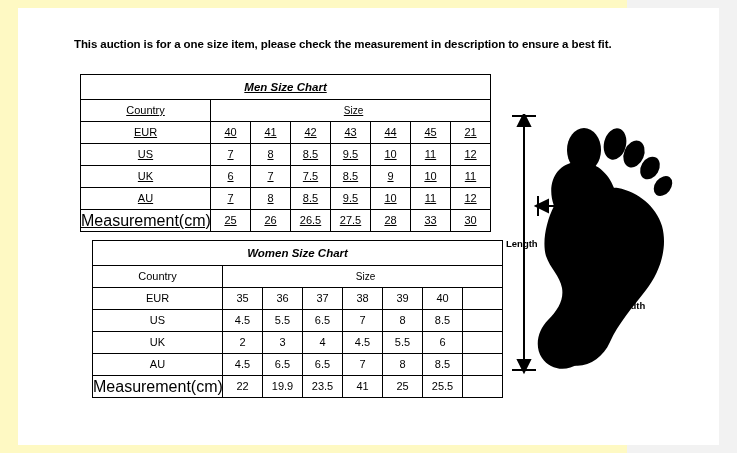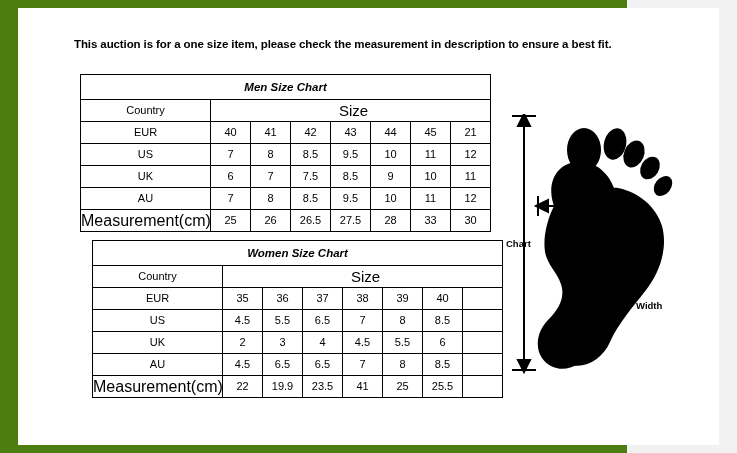--- a/index.html
+++ b/index.html
@@ -11,21 +11,21 @@
     height: 453px;
     background: #f2f2f2;
     font-family: "Liberation Sans", sans-serif;
     overflow: hidden;
   }
   #page {
     position: absolute;
     left: 0; top: 0;
     width: 627px;
     height: 453px;
-    background: #4d7c0f;
+    background: #fef9c3;
   }
   #sheet {
     position: absolute;
     left: 18px;
     top: 8px;
     width: 701px;
     height: 437px;
     background: #ffffff;
   }
   #notice {
@@ -60,31 +60,32 @@
     font-style: italic;
     font-weight: bold;
     font-size: 11.5px;
     height: 24px;
     line-height: 24px;
   }
   .chart .rowlabel {
     text-align: center;
   }
   .chart .sizehdr {
-    font-size: 15px;
+    font-size: 10px;
     padding-left: 6px;
   }
   .chart .measure {
     font-size: 16px;
   }
 
   #men-chart {
     left: 62px;
     top: 66px;
     width: 410px;
+    text-decoration: underline;
   }
   #women-chart {
     left: 74px;
     top: 232px;
     width: 410px;
   }
 
   
   #foot-wrap {
     position: absolute;
@@ -92,21 +93,21 @@
     top: 106px;
     width: 210px;
     height: 268px;
   }
   #foot-svg {
     position: absolute;
     left: 0; top: 0;
   }
   #width-label {
     position: absolute;
-    left: 138px;
+    left: 121px;
     top: 186px;
     font-size: 9.5px;
     font-weight: bold;
     color: #000;
   }
   #length-label {
     position: absolute;
     left: 8px;
     top: 124px;
     font-size: 9.5px;
@@ -310,17 +311,17 @@
           C 140,78 158,92 164,112
           C 170,134 162,158 148,176
           C 134,194 120,210 112,228
           C 104,246 86,256 70,250
           C 54,244 48,226 56,212
           C 64,198 78,190 84,176
           C 90,160 84,144 80,128
           C 76,110 100,70 120,74 Z"></path>
       </svg>
       <div id="width-label">Width</div>
-      <div id="length-label">Chart</div>
+      <div id="length-label">Length</div>
     </div>
 
   </div>
 </div>
 
 </body></html>

